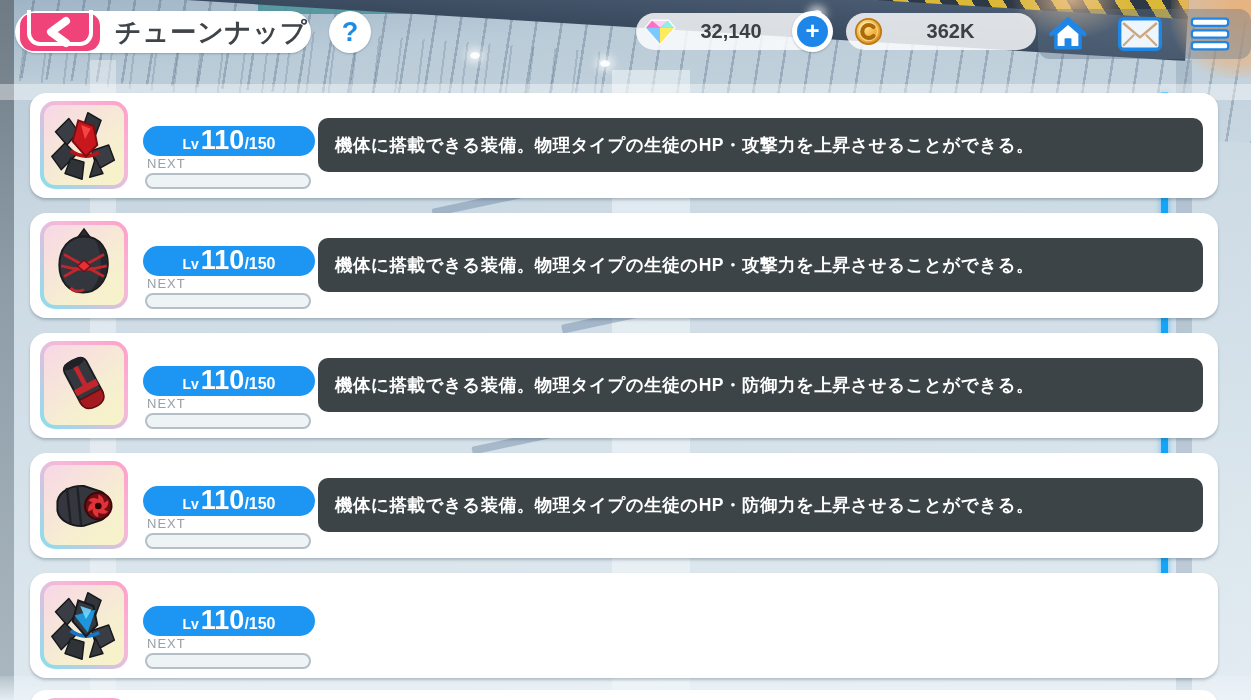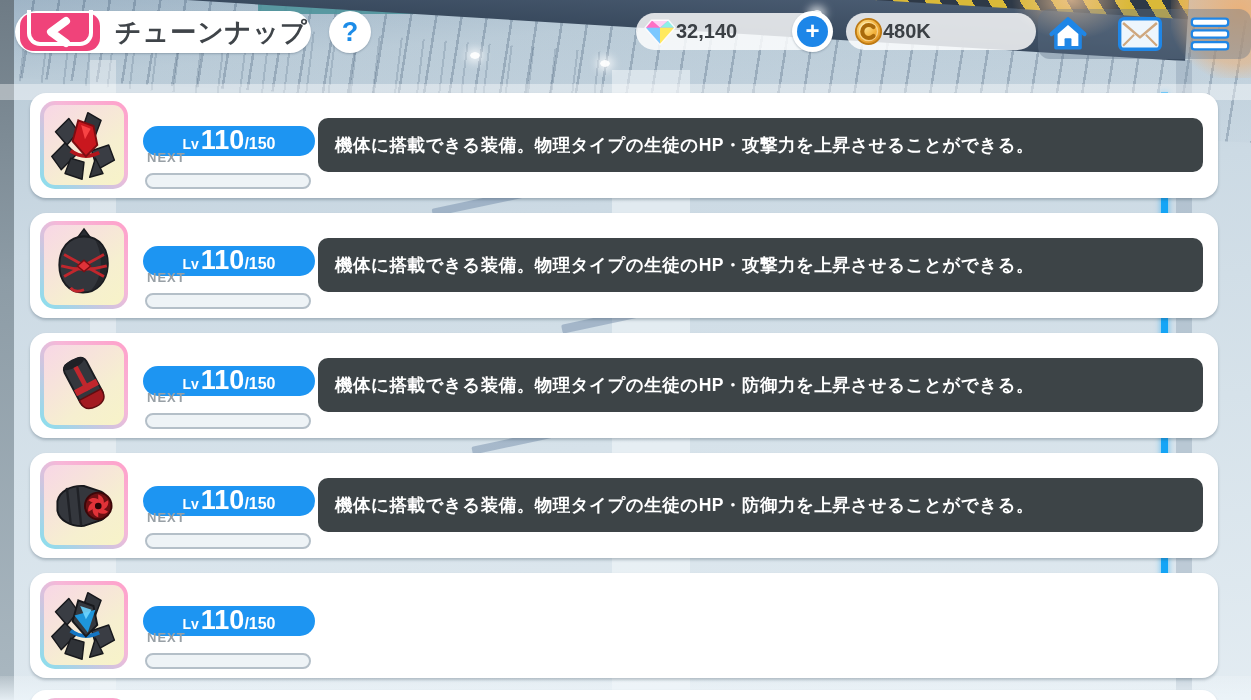--- a/index.html
+++ b/index.html
@@ -37,42 +37,42 @@
   .back-btn{position:absolute;left:5px;top:2px;width:80px;height:38px;border-radius:13px;background:#f0437a;border:none;padding:0;cursor:pointer;}
   .back-u{position:absolute;left:7px;right:7px;top:-3px;bottom:5px;border:4px solid #fff;border-top:none;border-radius:0 0 13px 13px;}
   .page-title{position:absolute;left:100px;top:0;height:42px;line-height:42px;font-size:26px;font-weight:bold;color:#3f4449;letter-spacing:1px;}
   .help-btn{position:absolute;left:329px;top:11px;width:42px;height:42px;border-radius:50%;background:#fff;border:none;
     font-size:27px;font-weight:bold;color:#1c8ce8;box-shadow:0 1px 2px rgba(50,70,90,.3);cursor:pointer;line-height:42px;text-align:center;padding:0;}
   .cur-pill{position:absolute;top:13px;height:37px;width:190px;border-radius:19px;background:rgba(255,255,255,.82);
     display:flex;align-items:center;}
   .cur-gem{left:636px;}
   .cur-coin{left:846px;}
   .cur-icon{margin-left:8px;flex:0 0 auto;display:flex;}
-  .cur-value{flex:1;text-align:left;font-size:20px;font-weight:bold;color:#3b4045;}
+  .cur-value{flex:1;text-align:center;font-size:20px;font-weight:bold;color:#3b4045;}
   .cur-gem .cur-value{padding-right:40px;}
   .cur-coin .cur-value{padding-right:18px;}
   .plus-btn{position:absolute;left:792px;top:11px;width:41px;height:41px;border-radius:50%;background:#fff;border:none;padding:0;cursor:pointer;
     box-shadow:0 1px 2px rgba(50,70,90,.3);}
   .plus-inner{position:absolute;left:5px;top:5px;width:31px;height:31px;border-radius:50%;background:#1d86e8;
     color:#fff;font-size:24px;font-weight:bold;line-height:29px;text-align:center;}
   .nav-group{position:absolute;left:1038px;top:9px;width:213px;height:50px;border-radius:12px;background:rgba(96,116,138,.38);}
   .nav-btn{position:absolute;top:4px;width:44px;height:42px;background:none;border:none;padding:0;cursor:pointer;display:flex;align-items:center;justify-content:center;}
   
   .card{position:absolute;left:30px;width:1188px;height:105px;background:#fff;border-radius:16px;
     box-shadow:0 2px 3px rgba(40,60,80,.28);cursor:pointer;}
   .tile{position:absolute;left:10px;top:8px;width:88px;height:88px;border-radius:15px;padding:4px;
     background:linear-gradient(to bottom left,#ffa0ca,#f7b7d8 40%,#85e0ee);}
   .tile-inner{width:80px;height:80px;border-radius:11px;background:linear-gradient(140deg,#f8d7e6,#f6efd0 65%,#f7f3c8);
     display:flex;align-items:center;justify-content:center;}
   .lv-badge{position:absolute;left:113px;top:33px;width:172px;height:30px;background:#1d95f2;border-radius:16px;
     color:#fff;display:flex;align-items:baseline;justify-content:center;}
   .lv-label{font-size:14px;font-weight:bold;margin-right:2px;}
   .lv-val{font-size:27px;font-weight:bold;line-height:28px;text-align:right;}
   .lv-max{font-size:16px;font-weight:bold;}
-  .next-label{position:absolute;left:117px;top:57px;font-size:13px;font-weight:bold;color:#98a0a6;letter-spacing:1px;}
+  .next-label{position:absolute;left:117px;top:63px;font-size:13px;font-weight:normal;color:#98a0a6;letter-spacing:1px;}
   .pbar{position:absolute;left:115px;top:80px;width:166px;height:16px;border:2px solid #b4bfc8;border-radius:9px;background:#eef3f6;overflow:hidden;}
   .pfill{display:block;height:100%;width:0;background:#ffd95e;border-radius:7px;}
   .desc{position:absolute;left:288px;top:25px;width:885px;height:54px;background:#3d4447;border-radius:10px;
     color:#fff;font-size:17.5px;font-weight:bold;letter-spacing:.5px;display:flex;align-items:center;padding:0 17px;text-align:right;}
 </style>
 </head>
 <body>
 
 <div class="bg slats" data-interactable="false"></div>
 <div class="bg slats2" data-interactable="false"></div>
@@ -131,21 +131,21 @@
           <stop offset="0%" stop-color="#ffe79a"></stop>
             <stop offset="55%" stop-color="#f3b33e"></stop>
             <stop offset="100%" stop-color="#d8891c"></stop>
         </radialGradient>
       </defs>
       <circle cx="16" cy="16" r="14" fill="url(#goldg)" stroke="#bd7a14" stroke-width="2"></circle>
       <circle cx="16" cy="16" r="10" fill="none" stroke="rgba(255,240,200,.55)" stroke-width="1.5"></circle>
       <path d="M21.5 11 A7.2 7.2 0 1 0 21.5 21" fill="none" stroke="#a96a0c" stroke-width="4.5" stroke-linecap="round"></path>
     </svg>
   </span>
-  <span class="cur-value" data-interactable="false">480K</span>
+  <span class="cur-value" data-interactable="false">362K</span>
 </div>
 
 <div class="nav-group" data-interactable="false">
   <button class="nav-btn" style="left:8px;" data-interactable="true">
     <svg width="42" height="38" viewBox="0 0 48 44" data-interactable="false">
       <path d="M10 21 L24 9 L38 21 L38 38 L10 38 Z" fill="#fff" stroke="#1f86e6" stroke-width="4" stroke-linejoin="round"></path>
       <path d="M5 22 L24 5 L43 22" fill="none" stroke="#1f86e6" stroke-width="5" stroke-linecap="round" stroke-linejoin="round"></path>
       <rect x="20" y="27" width="8" height="11" fill="#1f86e6" rx="1"></rect>
     </svg>
   </button>

